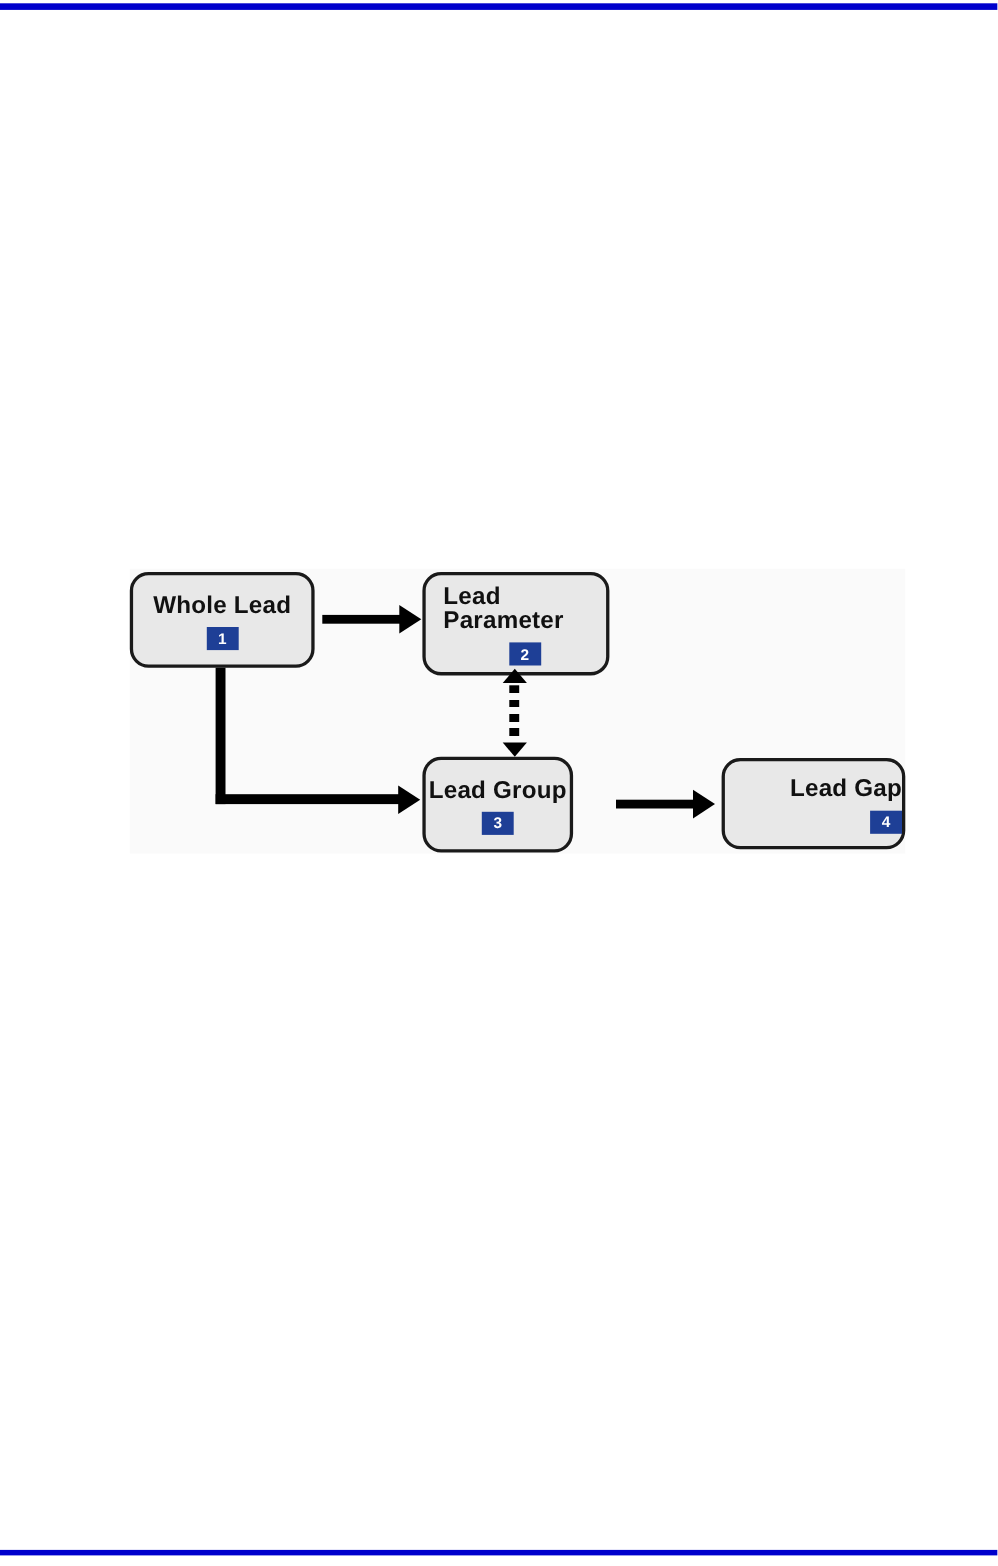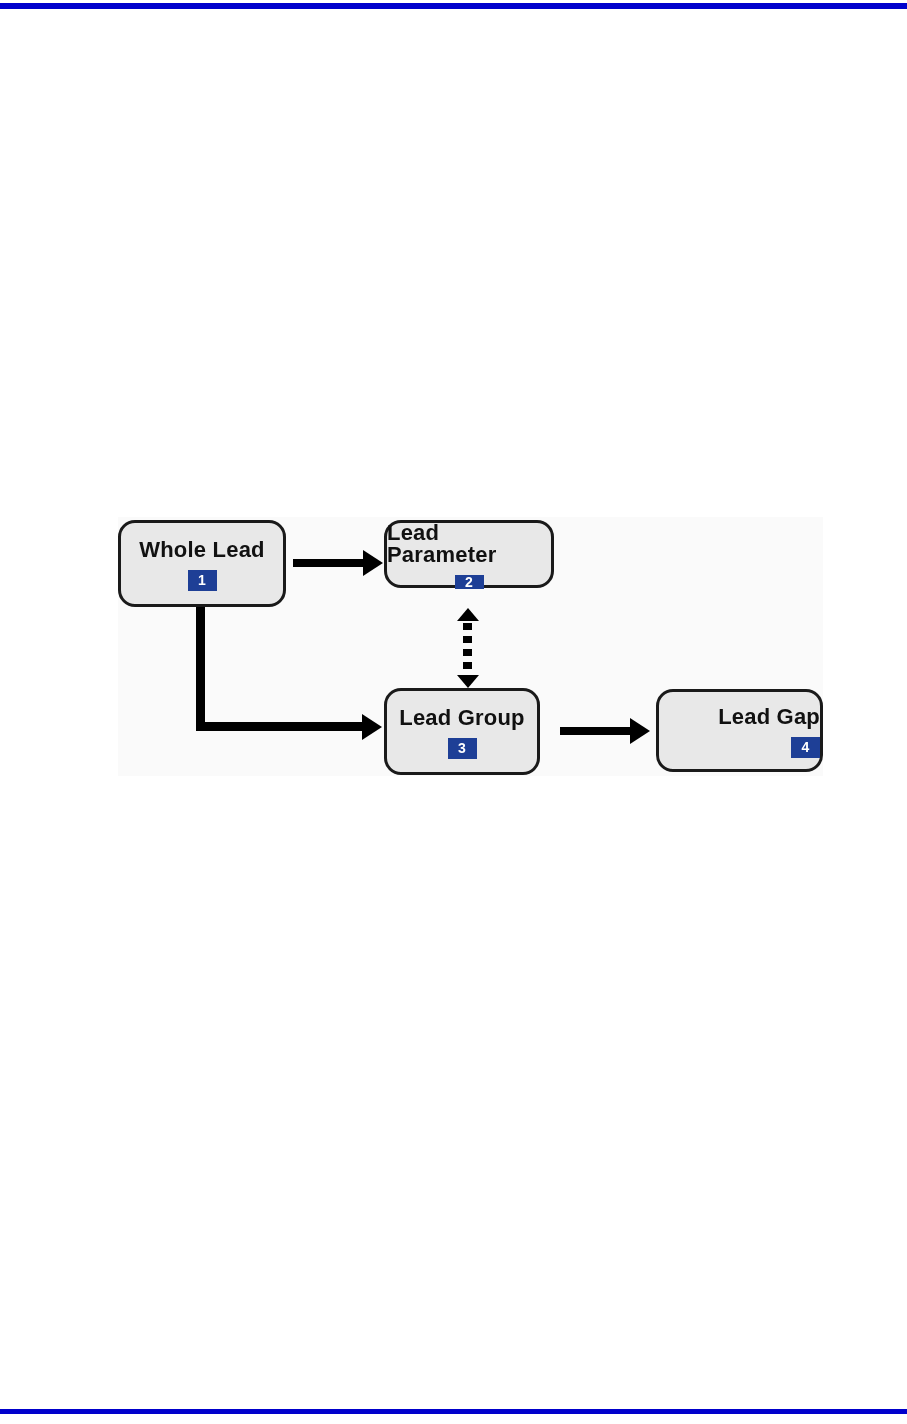--- a/index.html
+++ b/index.html
@@ -61,22 +61,22 @@
     color: #ffffff;
     font-size: 14px;
     font-weight: bold;
     display: flex;
     align-items: center;
     justify-content: center;
     line-height: 1;
   }
 
   #box-whole-data     { left: 118px; top: 520px; width: 168px; height: 87px; }
-  #box-lead-parameter { left: 384px; top: 520px; width: 170px; height: 68px; }
-  #box-lead-group     { left: 384px; top: 688px; width: 156px; height: 87px; }
+  #box-lead-parameter { left: 384px; top: 520px; width: 170px; height: 94px; padding-left: 16px; }
+  #box-lead-group     { left: 384px; top: 688px; width: 137px; height: 87px; }
   #box-lead-gap       { left: 656px; top: 689px; width: 167px; height: 83px; align-items: flex-end; }
 
   .shaft-h {
     position: absolute;
     height: 8px;
     background: #000000;
   }
   .shaft-v {
     position: absolute;
     width: 9px;

